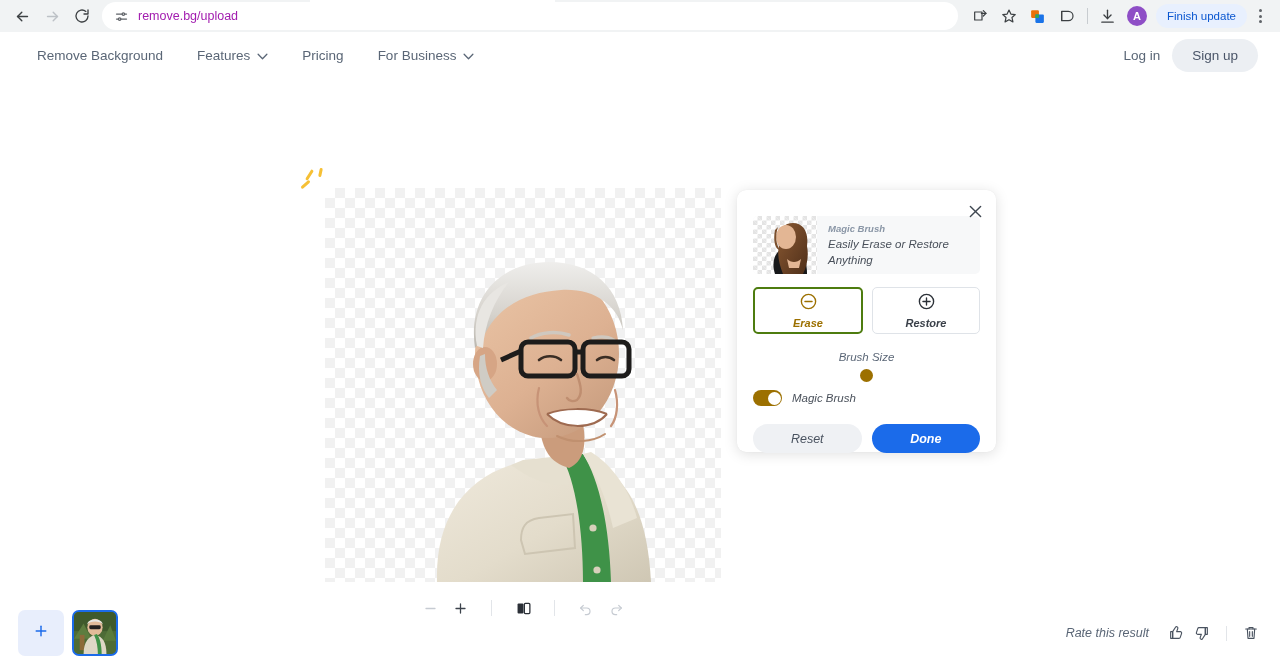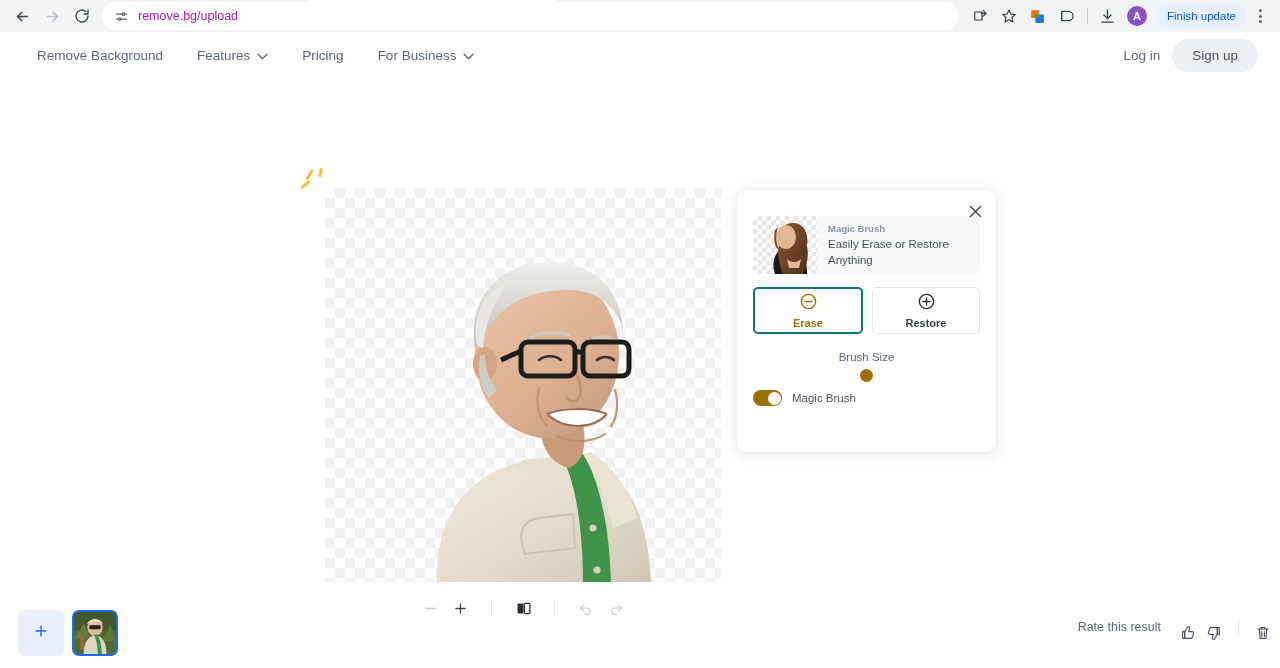--- a/index.html
+++ b/index.html
@@ -102,21 +102,21 @@
   .login-link { font-size:13.5px; color:#5a6676; padding:8px 12px; }
   .signup-btn {
     font-size:13.5px; color:#4a5568;
     background:#eceff3;
     border-radius:17px;
     padding:9px 20px;
     white-space:nowrap;
   }
 
   
-  .workspace { position:relative; width:1280px; height:588px; background:#fff; }
+  .workspace { position:relative; width:1280px; height:588px; background:#fff;font-style:italic; }
 
   
   .sparkle { position:absolute; left:303px; top:88px; width:26px; height:20px; }
   .sparkle i { position:absolute; background:#f6c035; border-radius:2px; display:block; }
   .sparkle i.a { width:3px; height:12px; transform:rotate(32deg); left:5px; top:1px; }
   .sparkle i.b { width:3px; height:9px;  transform:rotate(12deg); left:16px; top:0px; }
   .sparkle i.c { width:3px; height:11px; transform:rotate(48deg); left:1px; top:11px; }
 
   
   .canvas {
@@ -169,21 +169,21 @@
   .mb-promo-sub { font-size:11.5px; color:#49505a; line-height:1.35; margin-top:3px; }
 
   .mb-modes { display:flex; gap:9px; margin-top:13px; }
   .mb-mode {
     flex:1; height:47px;
     border-radius:5px;
     display:flex; flex-direction:column; align-items:center; justify-content:center;
     gap:3px;
     background:#fff;
   }
-  .mb-mode.active { border:2px solid #0f766e; color:#9c7000; }
+  .mb-mode.active { border:2px solid #4d7c0f; color:#9c7000; }
   .mb-mode.inactive { border:1px solid #dfe3e8; color:#3a4049; }
   .mb-mode-label { font-size:11px; font-weight:bold; line-height:1; }
 
   .mb-brush-row { display:flex; align-items:center; margin-top:17px; gap:12px;flex-direction:column; }
   .mb-brush-label { font-size:11.5px; color:#5a6676; white-space:nowrap; }
   .slider { flex:1; position:relative; height:14px; display:flex; align-items:center; }
   .slider-track { position:absolute; left:0; right:0; height:3px; border-radius:2px; background:#eceff3; }
   .slider-fill { position:absolute; left:0; width:29%; height:3px; border-radius:2px; background:#9c7000; }
   .slider-thumb {
     position:absolute; left:29%; margin-left:-7px;
@@ -229,22 +229,22 @@
     width:46px; height:46px; border-radius:7px;
     background:#e8eefc;
     display:flex; align-items:center; justify-content:center;
   }
   .img-thumb {
     width:46px; height:46px; border-radius:7px;
     border:2px solid #1b6bea;
     overflow:hidden; position:relative; background:#4a6b3a;
   }
   .rate-bar {
-    position:absolute; right:4px; bottom:22px;
-    display:flex; align-items:flex-start; gap:0;
+    position:absolute; right:16px; bottom:22px;
+    display:flex; align-items:center; gap:0;
   }
   .rate-label { font-size:12.5px; color:#5a6676; margin-right:14px; white-space:nowrap; }
   .rate-btn { width:26px; height:26px; display:flex; align-items:center; justify-content:center; }
   .rate-sep { width:1px; height:15px; background:#e2e5e9; margin:0 11px; }
 </style>
 </head>
 <body>
 
 <div class="browser-bar">
   <div class="tab-sliver"></div>
@@ -509,20 +509,24 @@
       </span>
     </div>
 
     <div class="mb-toggle-row">
       <span class="toggle">
           <i></i>
         </span>
       <span class="mb-toggle-label">Magic Brush</span>
     </div>
 
+    <div class="mb-actions">
+      <div class="btn btn-reset">Reset</div>
+      <div class="btn btn-done">Done</div>
+    </div>
   </div>
 
   <div class="canvas-toolbar">
     <div class="tb-btn">
       <svg width="15" height="15" viewBox="0 0 20 20" fill="none" stroke="#c6cbd2" stroke-width="1.7" stroke-linecap="round">
           <line x1="4" y1="10" x2="16" y2="10"></line>
         </svg>
     </div>
     <div class="tb-btn">
       <svg width="15" height="15" viewBox="0 0 20 20" fill="none" stroke="#3c434c" stroke-width="1.7" stroke-linecap="round">

